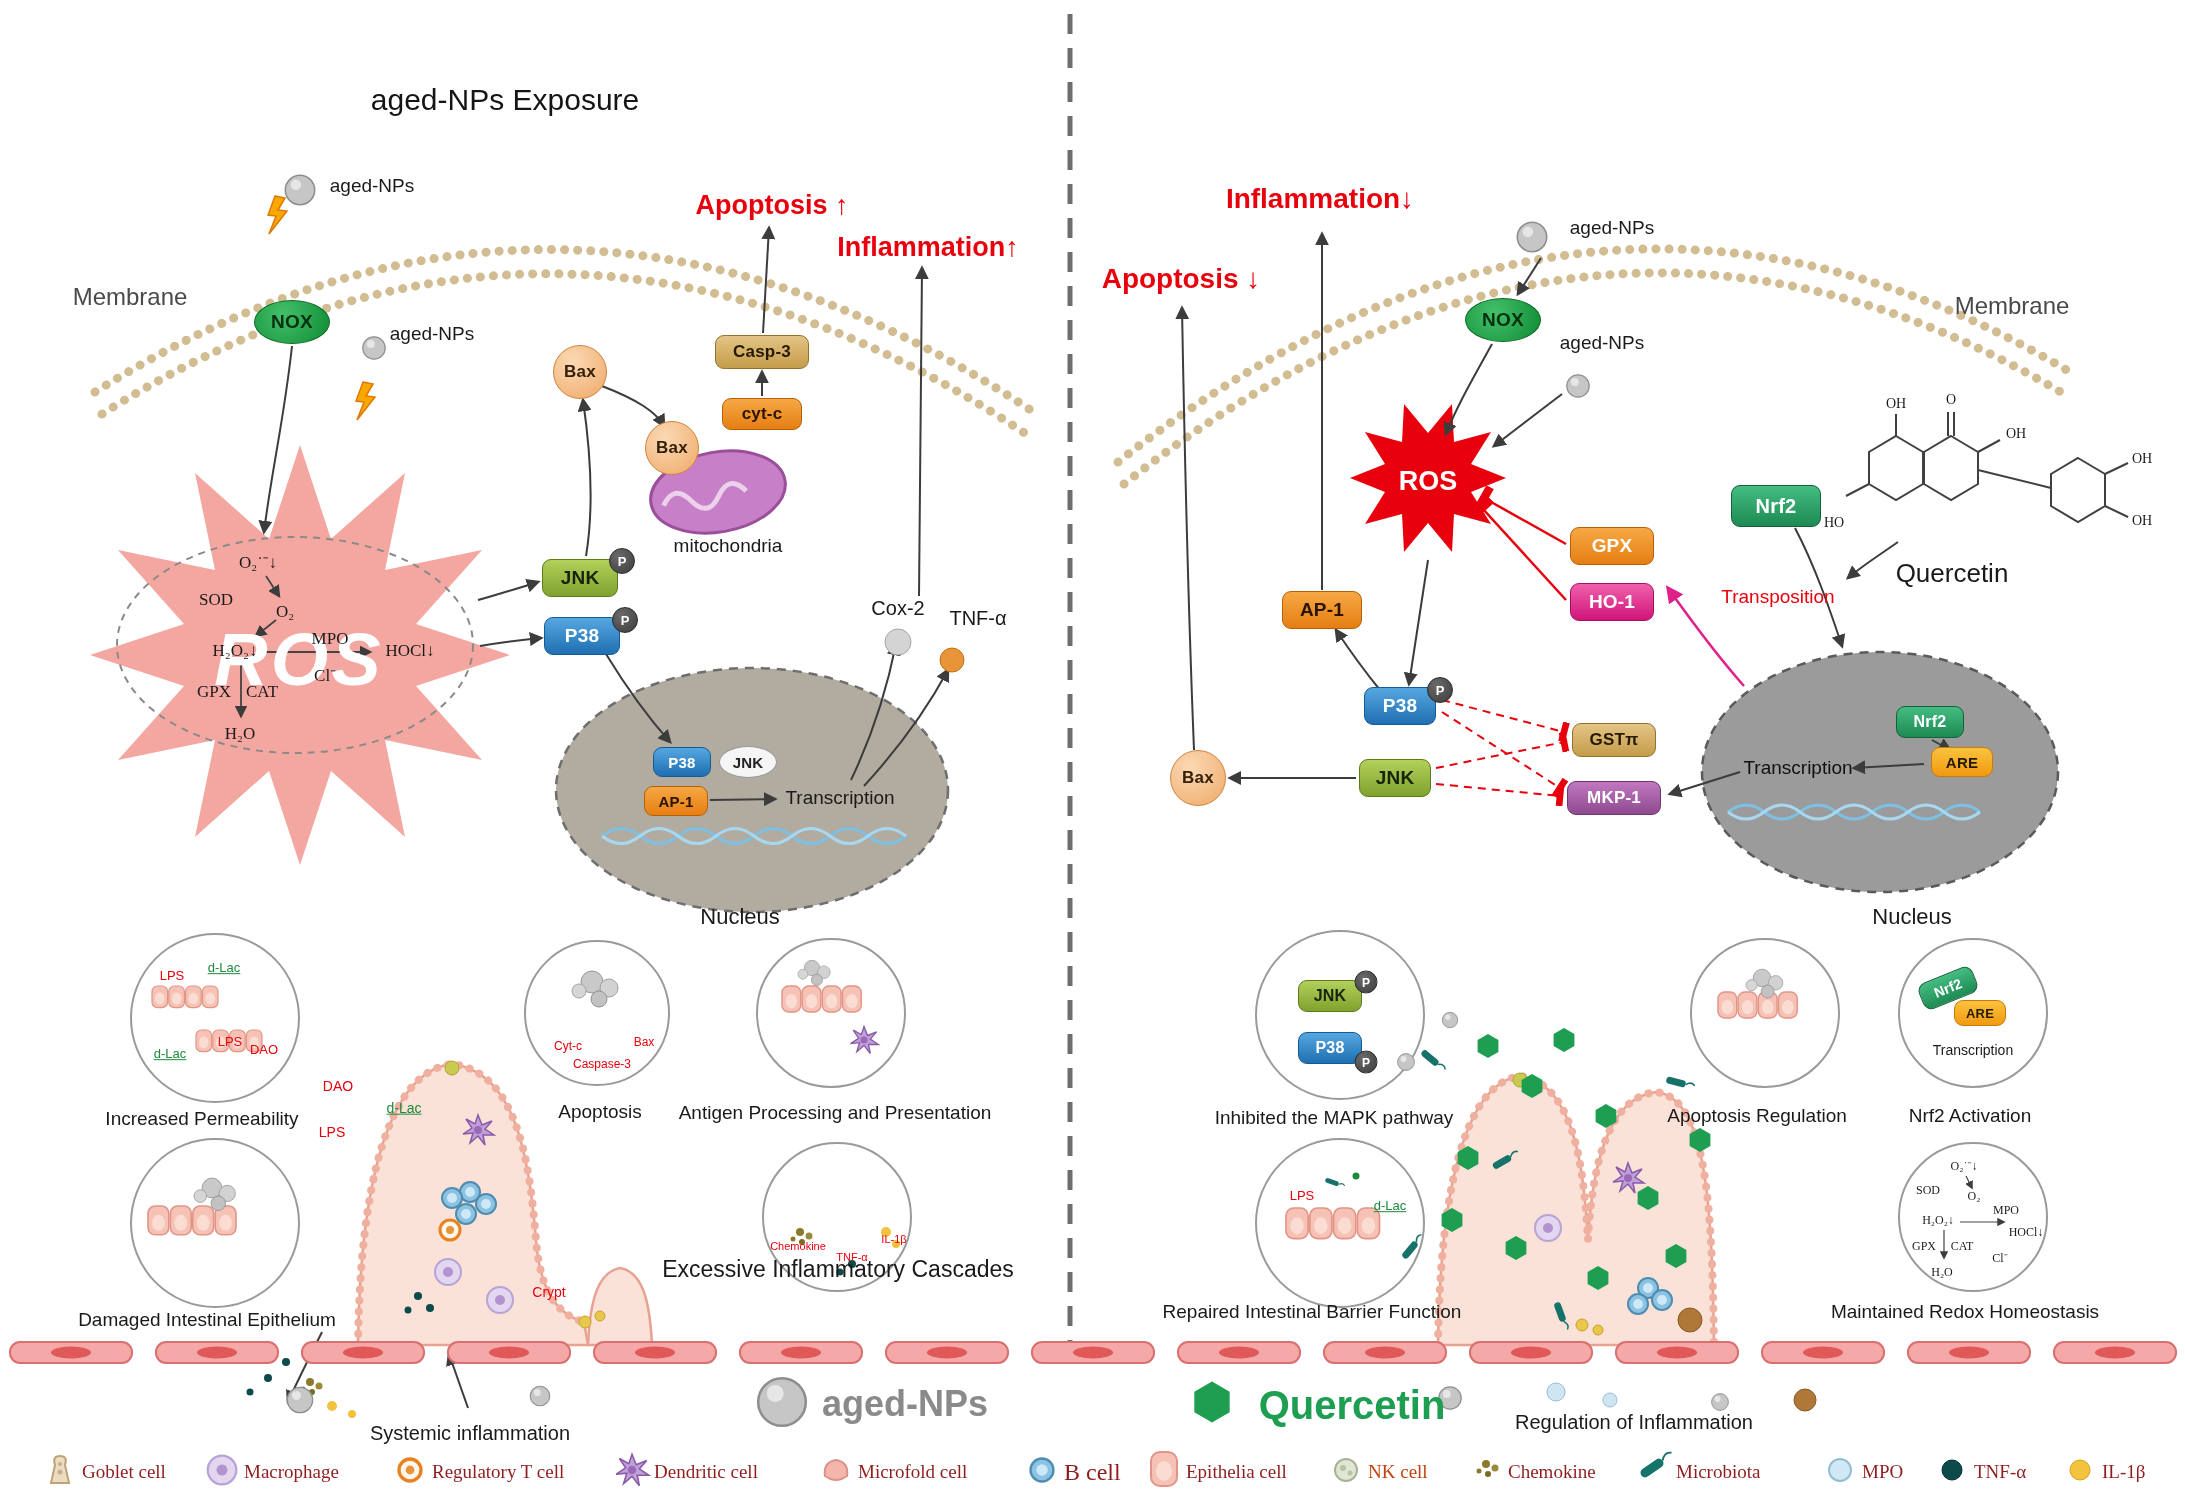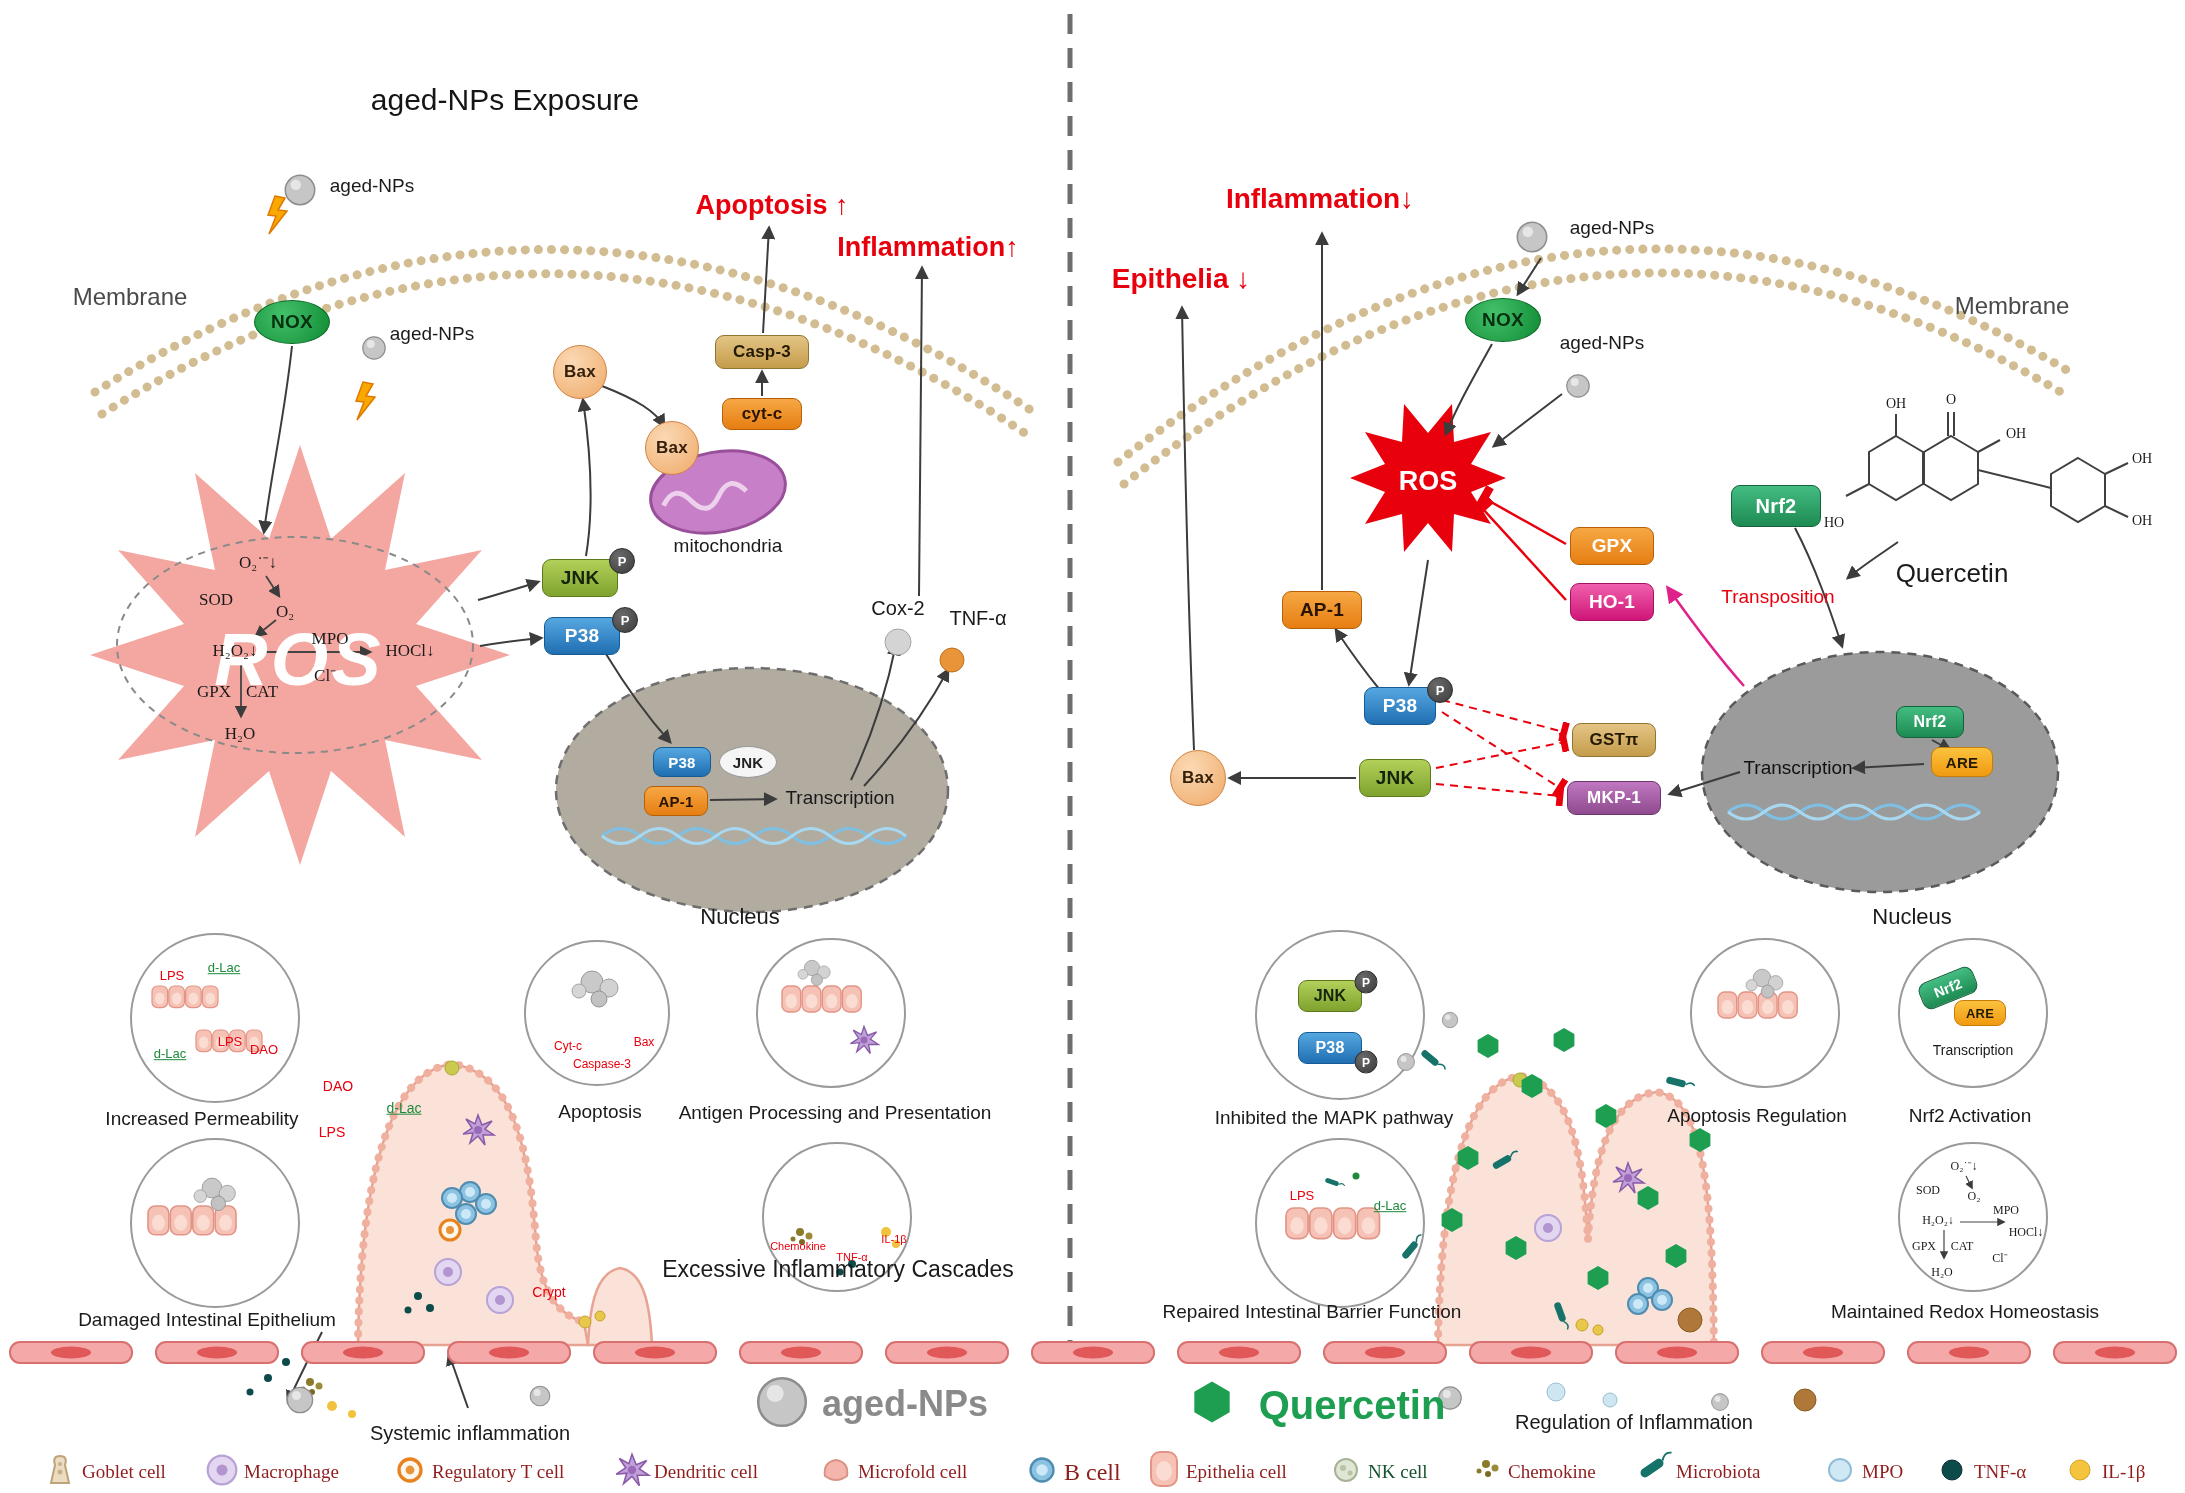--- a/index.html
+++ b/index.html
@@ -430,21 +430,21 @@
 <div class="c red" style="left:894px;top:1240px;font-size:11px;">IL-1β</div>
 
 <div class="c red" style="left:338px;top:1086px;font-size:14px;">DAO</div>
 <div class="c red" style="left:332px;top:1132px;font-size:14px;">LPS</div>
 <div class="c green-t" style="left:404px;top:1108px;font-size:14px;">d-Lac</div>
 <div class="c red" style="left:549px;top:1292px;font-size:14px;">Crypt</div>
 <div class="c" style="left:470px;top:1433px;font-size:20px;">Systemic inflammation</div>
 <div class="c" style="left:905px;top:1404px;font-size:36px;font-weight:700;color:#8a8a8a;">aged-NPs</div>
 
 <div class="c red" style="left:1320px;top:199px;font-size:28px;font-weight:700;">Inflammation↓</div>
-<div class="c red" style="left:1181px;top:279px;font-size:28px;font-weight:700;">Epithelia ↓</div>
+<div class="c red" style="left:1181px;top:279px;font-size:28px;font-weight:700;">Apoptosis ↓</div>
 <div class="c" style="left:1612px;top:228px;font-size:19px;">aged-NPs</div>
 <div class="c" style="left:1602px;top:343px;font-size:19px;">aged-NPs</div>
 <div class="pill g-nox" style="left:1503px;top:320px;width:74px;height:42px;font-size:19px;">NOX</div>
 <div class="c" style="left:2012px;top:306px;font-size:24px;color:#4a4a4a;">Membrane</div>
 <div class="c" style="left:1428px;top:481px;font-size:27px;font-weight:700;color:#fff;">ROS</div>
 <div class="pill g-orange" style="left:1612px;top:546px;width:82px;height:36px;font-size:19px;color:#fff;">GPX</div>
 <div class="pill g-magenta" style="left:1612px;top:602px;width:82px;height:36px;font-size:19px;">HO-1</div>
 <div class="pill g-green2" style="left:1776px;top:506px;width:88px;height:40px;font-size:20px;">Nrf2</div>
 <div class="c red" style="left:1778px;top:597px;font-size:19px;">Transposition</div>
 <div class="c" style="left:1952px;top:574px;font-size:26px;">Quercetin</div>
@@ -500,20 +500,20 @@
 <div class="c" style="left:1634px;top:1422px;font-size:20px;">Regulation of Inflammation</div>
 <div class="c" style="left:1352px;top:1405px;font-size:40px;font-weight:700;color:#1d9e50;">Quercetin</div>
 
 <div class="cl serif" style="left:82px;top:1472px;font-size:19px;color:#8f1d1d;">Goblet cell</div>
 <div class="cl serif" style="left:244px;top:1472px;font-size:19px;color:#8f1d1d;">Macrophage</div>
 <div class="cl serif" style="left:432px;top:1472px;font-size:19px;color:#8f1d1d;">Regulatory T cell</div>
 <div class="cl serif" style="left:654px;top:1472px;font-size:19px;color:#8f1d1d;">Dendritic cell</div>
 <div class="cl serif" style="left:858px;top:1472px;font-size:19px;color:#8f1d1d;">Microfold cell</div>
 <div class="cl serif" style="left:1064px;top:1472px;font-size:24px;color:#8f1d1d;">B cell</div>
 <div class="cl serif" style="left:1186px;top:1472px;font-size:19px;color:#8f1d1d;">Epithelia cell</div>
-<div class="cl serif" style="left:1368px;top:1472px;font-size:19px;color:#14532d;">NK cell</div>
+<div class="cl serif" style="left:1368px;top:1472px;font-size:19px;color:#c2410c;">NK cell</div>
 <div class="cl serif" style="left:1508px;top:1472px;font-size:19px;color:#8f1d1d;">Chemokine</div>
 <div class="cl serif" style="left:1676px;top:1472px;font-size:19px;color:#8f1d1d;">Microbiota</div>
 <div class="cl serif" style="left:1862px;top:1472px;font-size:19px;color:#8f1d1d;">MPO</div>
 <div class="cl serif" style="left:1974px;top:1472px;font-size:19px;color:#8f1d1d;">TNF-α</div>
 <div class="cl serif" style="left:2102px;top:1472px;font-size:19px;color:#8f1d1d;">IL-1β</div>
 
 </div>
 
 </body></html>

